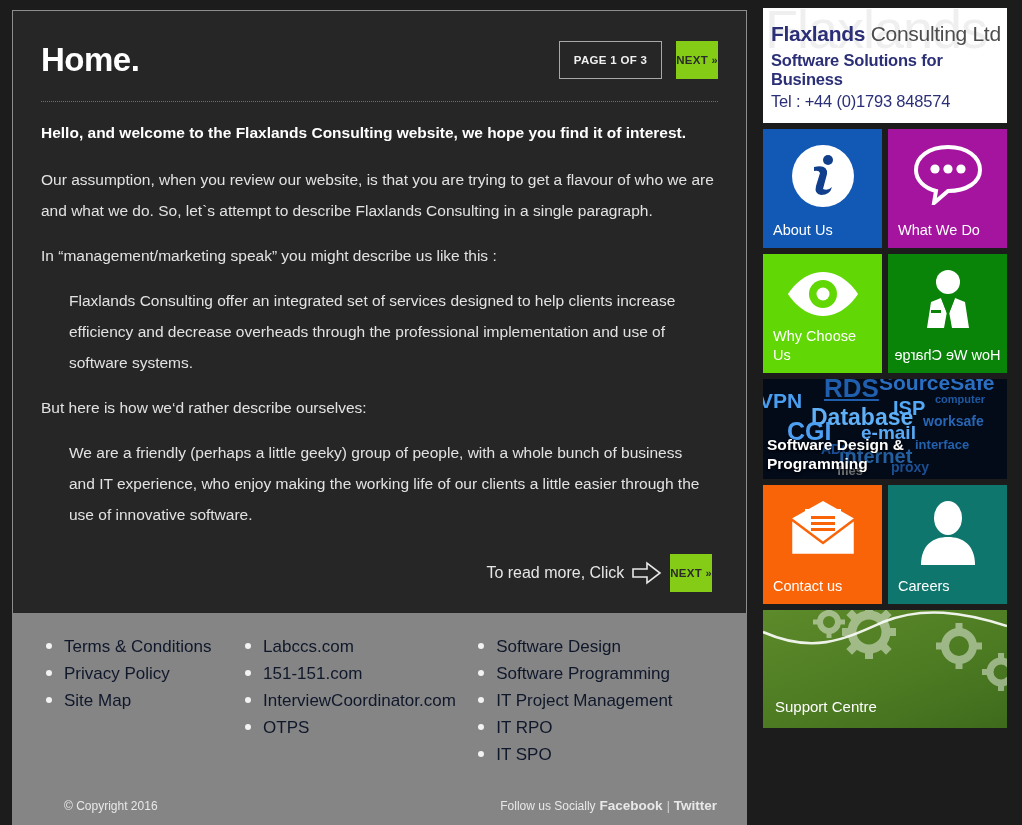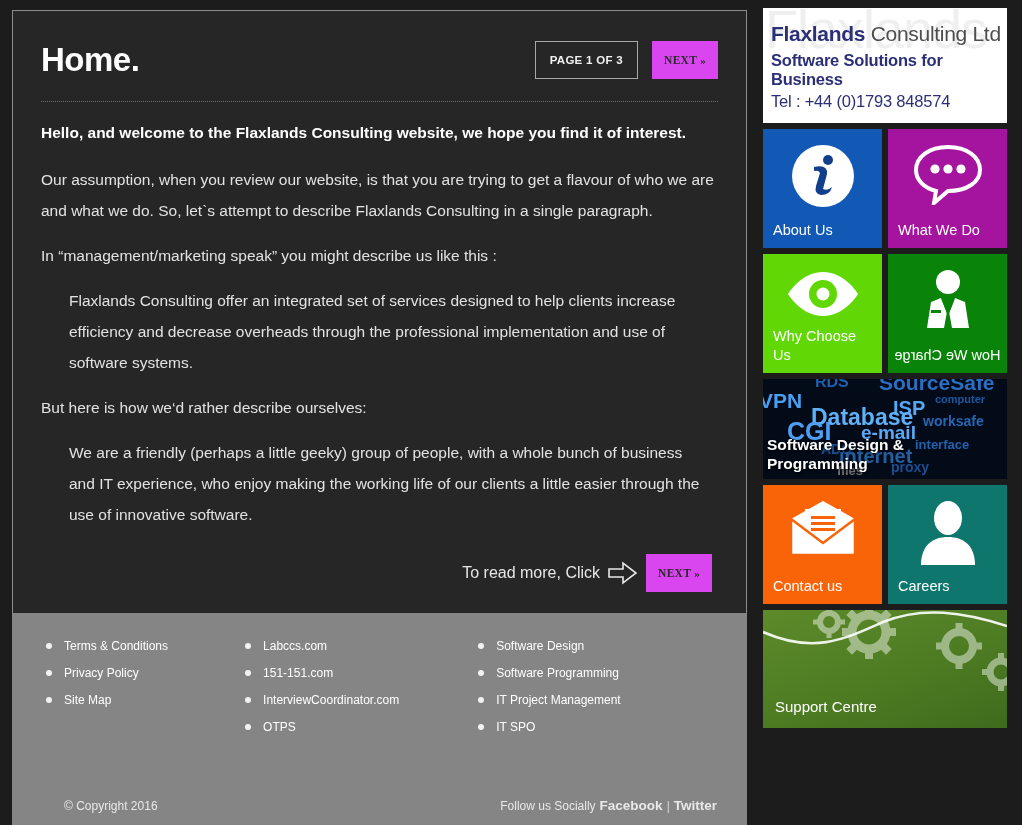--- a/index.html
+++ b/index.html
@@ -53,29 +53,29 @@
     color: #f0f0f0;
     background: transparent;
     font-size: 11.5px;
     font-weight: bold;
     letter-spacing: 0.3px;
     padding: 12px 14px;
     cursor: pointer;
     font-family: "Liberation Sans", sans-serif;
   }
   .btn-solid {
-    background: #d946ef;
+    background: #84cc16;
     border: none;
     color: #2b2b2b;
     font-size: 11.5px;
     font-weight: bold;
     letter-spacing: 0.3px;
-    padding: 13px 12px;
+    padding: 13px 0;
     cursor: pointer;
-    font-family: Liberation Serif, serif;
+    font-family: Liberation Sans, sans-serif;
   }
   .btn-solid .chev { font-size: 11px; }
 
   hr.dotted {
     border: none;
     border-top: 1px dotted #6e6e6e;
     margin: 0 0 22px 0;
   }
 
   p.lead {
@@ -120,22 +120,22 @@
   #footer-cols {
     display: flex;
     gap: 0;
   }
   .fcol { }
   .fcol:nth-child(1) { width: 205px; }
   .fcol:nth-child(2) { width: 240px; }
   .fcol:nth-child(3) { width: 250px; }
   .fcol ul { list-style: none; }
   .fcol li {
-    color: #ffffff;
-    font-size: 12px;
+    color: #0f172a;
+    font-size: 17px;
     line-height: 27px;
     position: relative;
     padding-left: 22px;
     cursor: pointer;
   }
   .fcol li::before {
     content: "";
     position: absolute;
     left: 4px; top: 10px;
     width: 6px; height: 6px;
@@ -318,20 +318,21 @@
           <li>InterviewCoordinator.com</li>
           <li>OTPS</li>
         </ul>
       </div>
 
       <div class="fcol">
         <ul>
           <li>Software Design</li>
           <li>Software Programming</li>
           <li>IT Project Management</li>
+          <li>IT RPO</li>
           <li>IT SPO</li>
         </ul>
       </div>
 
     </div>
 
     <div id="footer-bottom">
       <span id="copyright">© Copyright 2016</span>
       <span id="social">
         <span>Follow us Socially</span>
@@ -400,21 +401,21 @@
             <rect x="12" y="42" width="10" height="3" fill="#0a8408"></rect>
           </svg>
         </div>
         <div class="tile-label">How We Charge</div>
       </div>
     </div>
 
     <div class="tile-row">
       <div class="tile tile-full" id="tile-software">
         <div id="sw-words">
-          <span style="left:52px; top:-6px; font-size:16px; color:#1f5fae;">RDS</span>
+          <span style="left:61px; top:-6px; font-size:26px; color:#1f5fae;text-decoration:underline;">RDS</span>
           <span style="left:116px; top:-8px; font-size:21px; color:#2a6fc2;">SourceSafe</span>
           <span style="left:-4px; top:10px; font-size:21px; color:#4a9ef0;">VPN</span>
           <span style="left:130px; top:18px; font-size:20px; color:#53a9f5;">ISP</span>
           <span style="left:172px; top:14px; font-size:11px; color:#1d58a2;">computer</span>
           <span style="left:48px; top:25px; font-size:23px; color:#5fb0f7;">Database</span>
           <span style="left:160px; top:34px; font-size:14px; color:#2766b4;">worksafe</span>
           <span style="left:24px; top:38px; font-size:25px; color:#4d9ff2;">CGI</span>
           <span style="left:98px; top:43px; font-size:19px; color:#5aa9f4;">e-mail</span>
           <span style="left:152px; top:58px; font-size:13px; color:#2361ad;">interface</span>
           <span style="left:58px; top:62px; font-size:14px; color:#1a4f96;">ADO</span>

